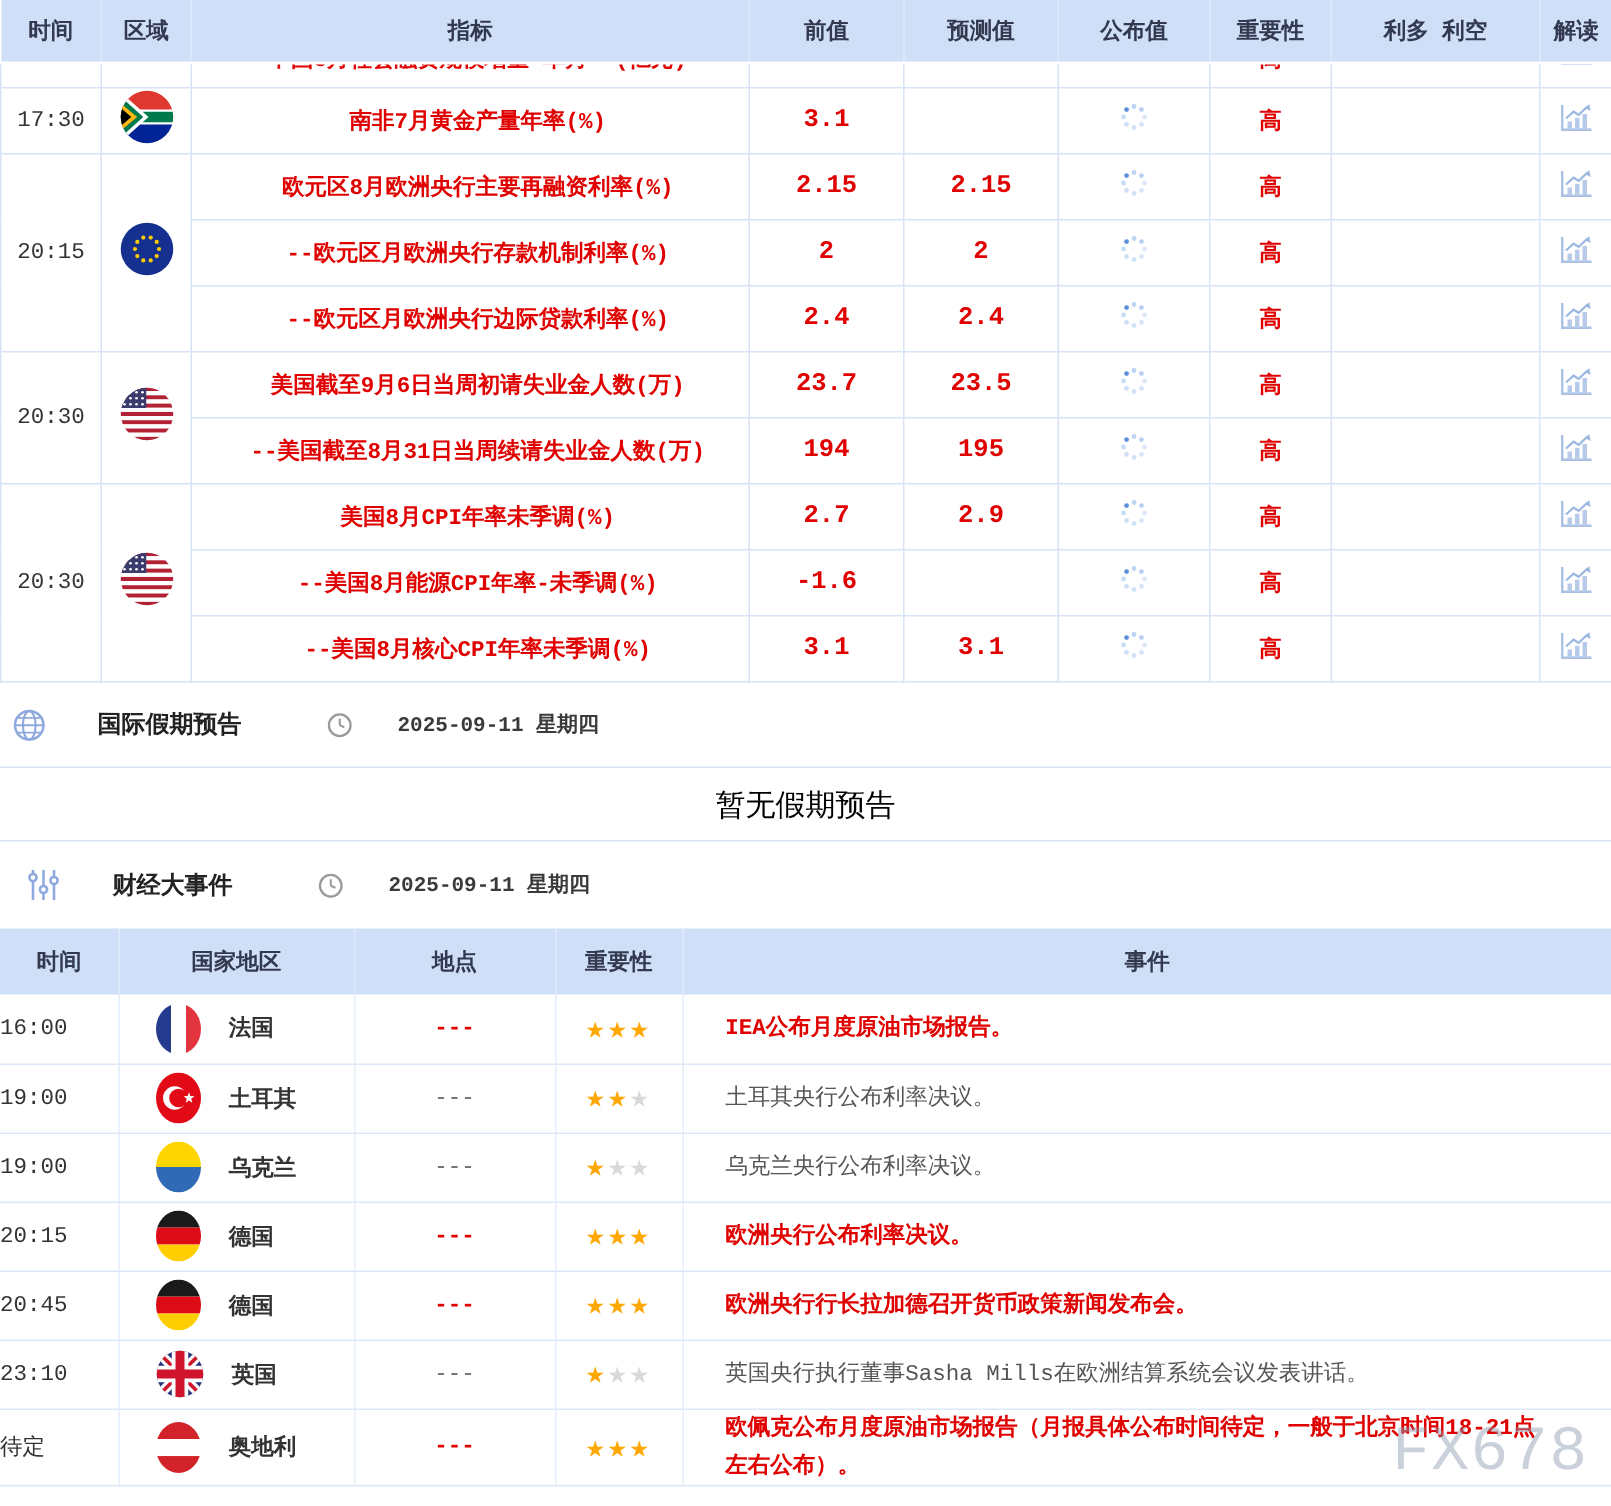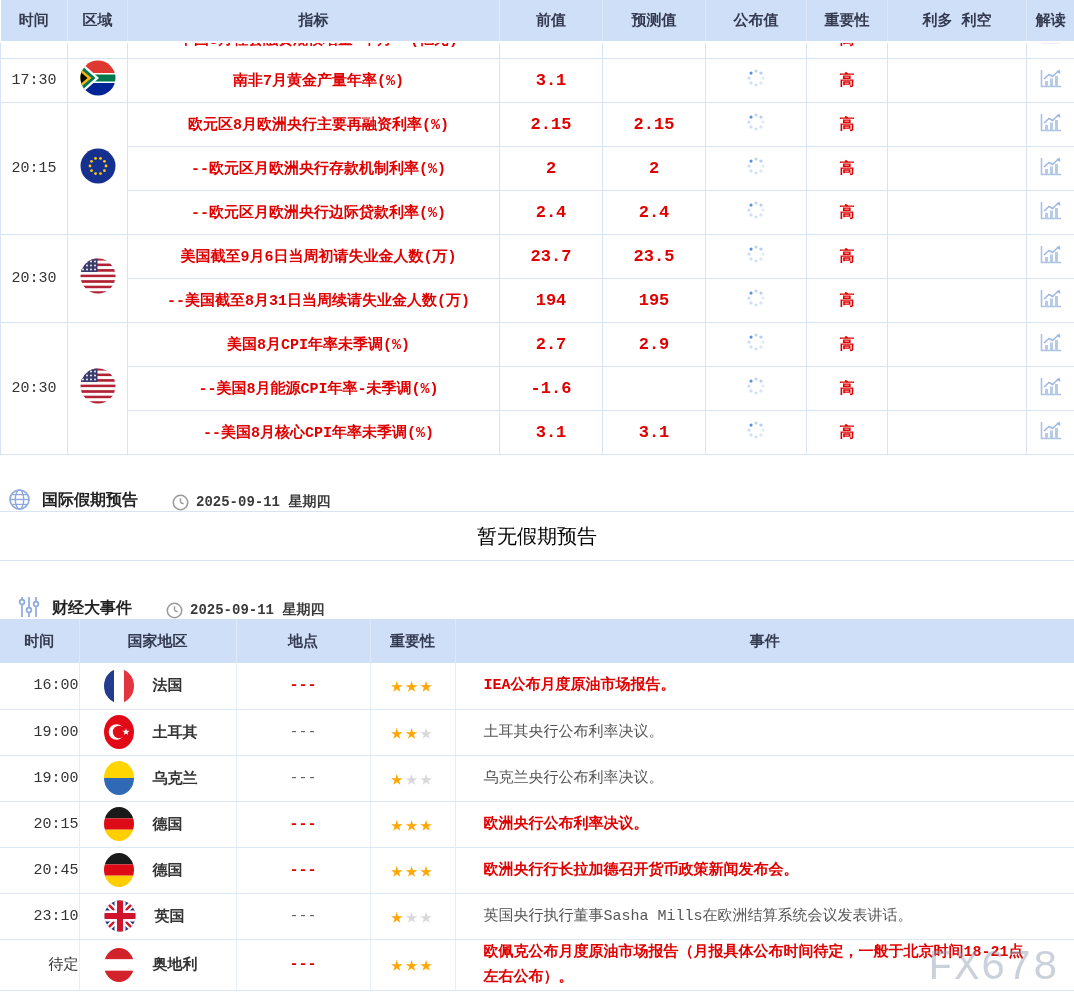--- a/index.html
+++ b/index.html
@@ -23,39 +23,39 @@
   .c-imp  { font-size:15px; font-weight:700; color:#e00000; }
   .flag { display:inline-block; line-height:0; }
 
   tr.partial td { height:15px; }
   .clipbox { display:block; height:15px; overflow:hidden; }
   .clipbox .inner { display:block; line-height:36px; height:36px; margin-top:-20px; white-space:nowrap; }
   tr.partial .c-ind .inner { padding-left:10px; font-size:15px; font-weight:700; color:#e00000; }
   tr.partial .c-imp .inner { font-size:15px; font-weight:700; color:#e00000; }
 
   
-  .sec-head { display:flex; align-items:flex-end; height:56px; padding-left:8px; }
+  .sec-head { display:flex; align-items:center; height:56px; padding-left:8px;gap:23px; }
   .sec-head.events { height:58px;padding-left:17px; }
   .sec-icon { display:inline-flex; line-height:0; }
   .sec-title { font-size:16px; font-weight:700; color:#222; margin-left:11px; }
   .sec-clock { margin-left:34px; display:inline-flex; line-height:0; }
   .sec-date { font-size:14px; font-weight:700; color:#3a3a3a; margin-left:7px; }
 
   .holiday-empty { height:50px; border-top:1px solid #d9e3f4; border-bottom:1px solid #d9e3f4;
                    display:flex; align-items:center; justify-content:center;
                    font-size:20px; color:#000000; }
 
   
   .ev-table th { background:#cfdff8; height:44px; font-size:15px; font-weight:700;
                  color:#333a4f; border-right:1px solid #dde9fb; text-align:center; padding:0; }
   .ev-table th:last-child { border-right:none; }
   .ev-table td { border-bottom:1px solid #dce7f7; border-right:1px solid #e5edfb;
                  height:46px; padding:0; vertical-align:middle; background:transparent; }
   .ev-table td:last-child { border-right:none; }
-  .ev-time { text-align:right; font-size:15px; color:#333; }
+  .ev-time { text-align:left; font-size:15px; color:#333; }
   .ev-country-wrap { display:flex; align-items:center; padding-left:24px; }
   .ev-country-wrap .flag { margin-left:0; }
   .ev-country-name { font-size:15px; font-weight:600; color:#333; margin-left:19px; }
   .ev-loc { text-align:center; font-size:15px; }
   .loc-red  { color:#e00000; font-weight:700; }
   .loc-gray { color:#666; }
   .ev-stars { text-align:center; white-space:nowrap; }
   .star { font-size:21px; letter-spacing:2px; }
   .star.on  { color:#ffa702; }
   .star.off { color:#d9d9d9; }

